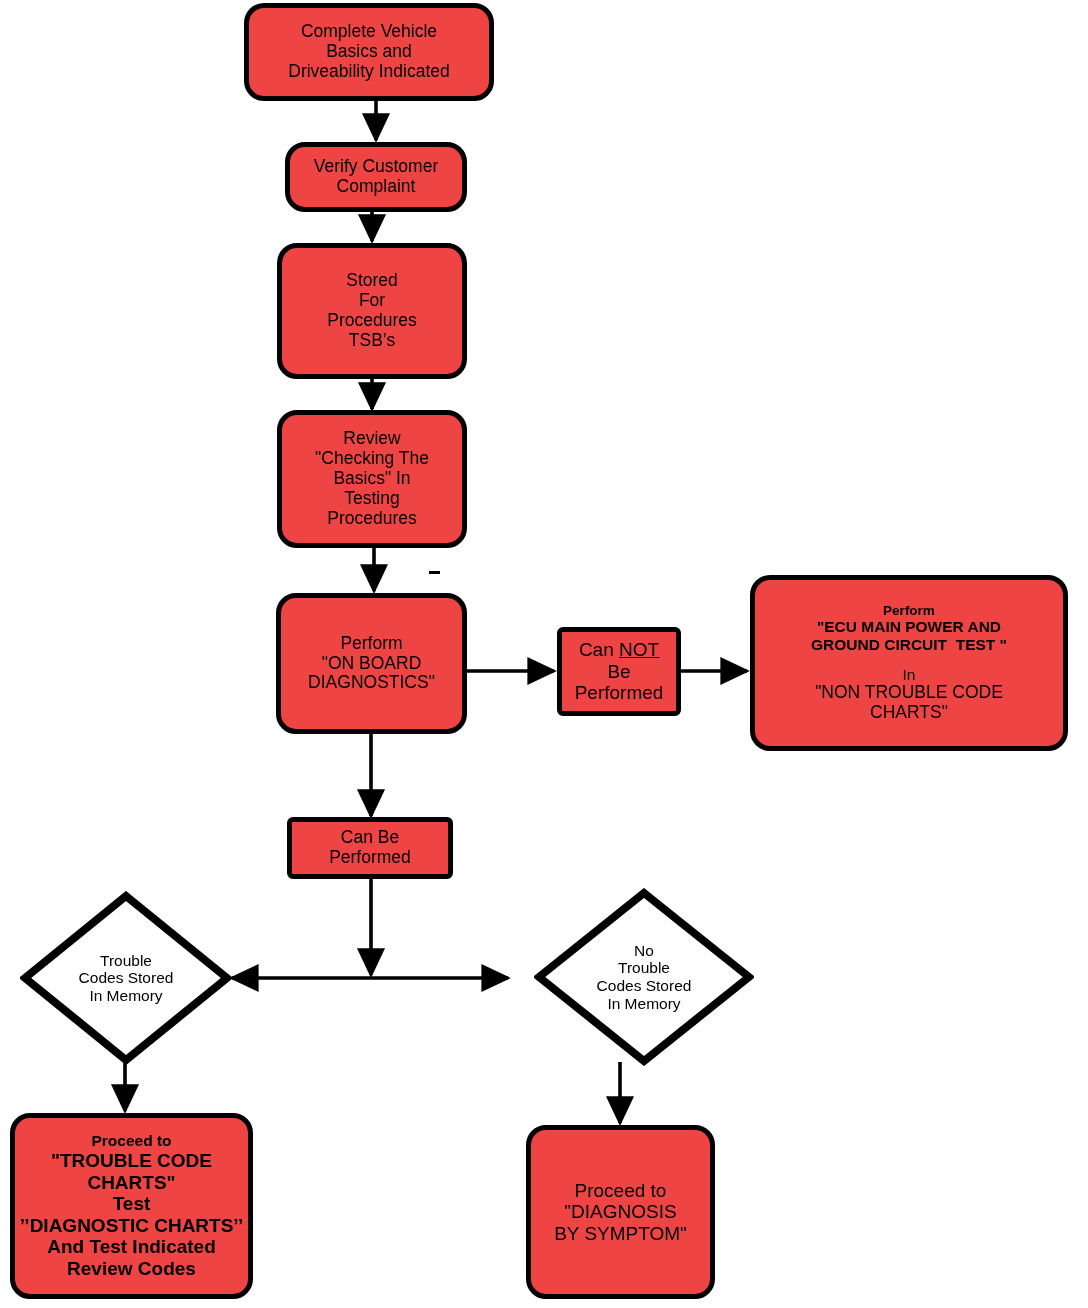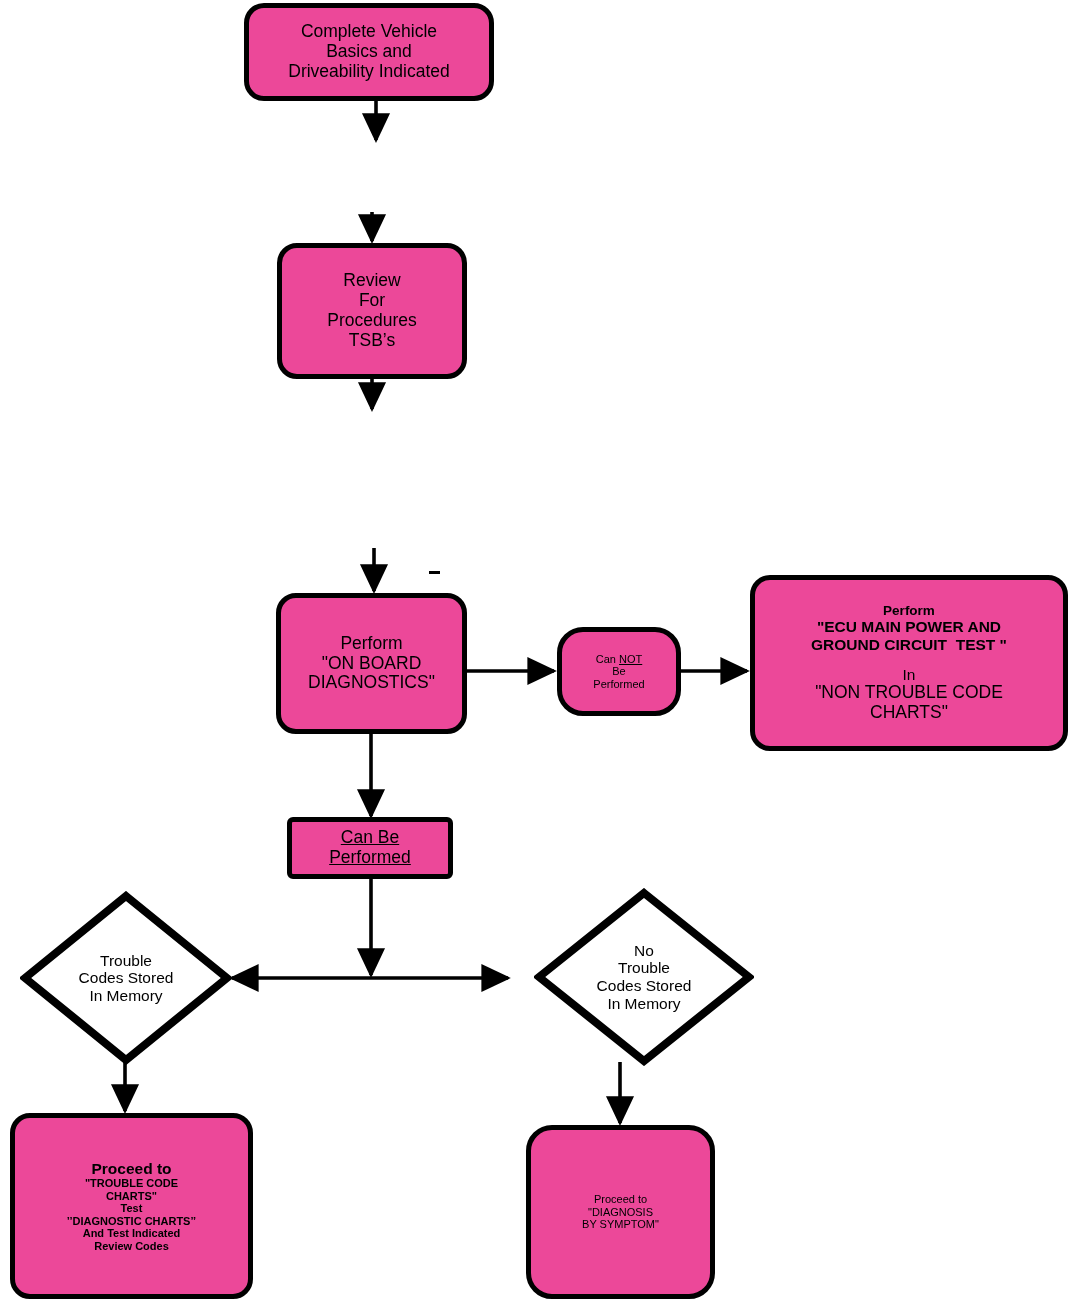--- a/index.html
+++ b/index.html
@@ -27,21 +27,21 @@
     pointer-events: none;
   }
   .node {
     position: absolute;
     box-sizing: border-box;
     display: flex;
     flex-direction: column;
     align-items: center;
     justify-content: center;
     text-align: center;
-    background: #ec4899;
+    background: #ef4444;
     color: #000000;
     line-height: 1.14;
     z-index: 2;
   }
   .rbox {
     border: 5px solid #000000;
     border-radius: 20px;
   }
   .sqbox {
     border: 5px solid #000000;
@@ -65,21 +65,21 @@
     justify-content: center;
     text-align: center;
     line-height: 1.14;
     z-index: 3;
   }
   .diamond svg { position: absolute; left:0; top:0; }
 
   .u { text-decoration: underline; }
 
   
-  .t16 { font-size: 11px; border-radius: 26px; }
+  .t16 { font-size: 19px; }
   .t17 { font-size: 17.5px; }
   .t15 { font-size: 15.5px; }
   .t13 { font-size: 13.5px; }
   .bold { font-weight: bold; }
   .tick {
     position: absolute;
     background: #000;
     z-index: 1;
   }
 </style>
@@ -123,28 +123,39 @@
   </svg>
 
   <div class="tick" style="left:429px; top:571px; width:11px; height:3px;"></div>
 
   <div class="node rbox t17" style="left:244px; top:3px; width:250px; height:98px;">
     <span class="ln">Complete Vehicle</span>
     <span class="ln">Basics and</span>
     <span class="ln">Driveability Indicated</span>
   </div>
 
+  <div class="node rbox t17" style="left:285px; top:142px; width:182px; height:70px;">
+    <span class="ln">Verify Customer</span>
+    <span class="ln">Complaint</span>
+  </div>
 
   <div class="node rbox t17" style="left:277px; top:243px; width:190px; height:136px;">
-    <span class="ln">Review</span>
+    <span class="ln">Stored</span>
     <span class="ln">For</span>
     <span class="ln">Procedures</span>
     <span class="ln">TSB’s</span>
   </div>
 
+  <div class="node rbox t17" style="left:277px; top:410px; width:190px; height:138px;">
+    <span class="ln">Review</span>
+    <span class="ln">"Checking The</span>
+    <span class="ln">Basics" In</span>
+    <span class="ln">Testing</span>
+    <span class="ln">Procedures</span>
+  </div>
 
   <div class="node rbox t17" style="left:276px; top:593px; width:191px; height:141px;">
     <span class="ln">Perform</span>
     <span class="ln">"ON BOARD</span>
     <span class="ln">DIAGNOSTICS"</span>
   </div>
 
   <div class="node sqbox t16" style="left:557px; top:627px; width:124px; height:89px;">
     <span class="ln"><span>Can </span><span class="u">NOT</span></span>
     <span class="ln">Be</span>
@@ -154,21 +165,21 @@
   <div class="node rbox" style="left:750px; top:575px; width:318px; height:176px;">
     <span class="ln bold t13">Perform</span>
     <span class="ln bold t15">"ECU MAIN POWER AND</span>
     <span class="ln bold t15">GROUND CIRCUIT  TEST "</span>
     <span class="gap"></span>
     <span class="ln t15">In</span>
     <span class="ln t17">"NON TROUBLE CODE</span>
     <span class="ln t17">CHARTS"</span>
   </div>
 
-  <div class="node sqbox t17" style="left:287px; top:817px; width:166px; height:62px;text-decoration:underline;">
+  <div class="node sqbox t17" style="left:287px; top:817px; width:166px; height:62px;">
     <span class="ln">Can Be</span>
     <span class="ln">Performed</span>
   </div>
 
   <div class="diamond" style="left:20px; top:891px; width:212px; height:174px;">
     <svg width="212" height="174" viewBox="0 0 212 174" xmlns="http://www.w3.org/2000/svg">
       <polygon points="106,5 207,87 106,169 5,87" fill="#ffffff" stroke="#000000" stroke-width="8"></polygon>
     </svg>
     <div class="dtext t15">
       <span class="ln">Trouble</span>

